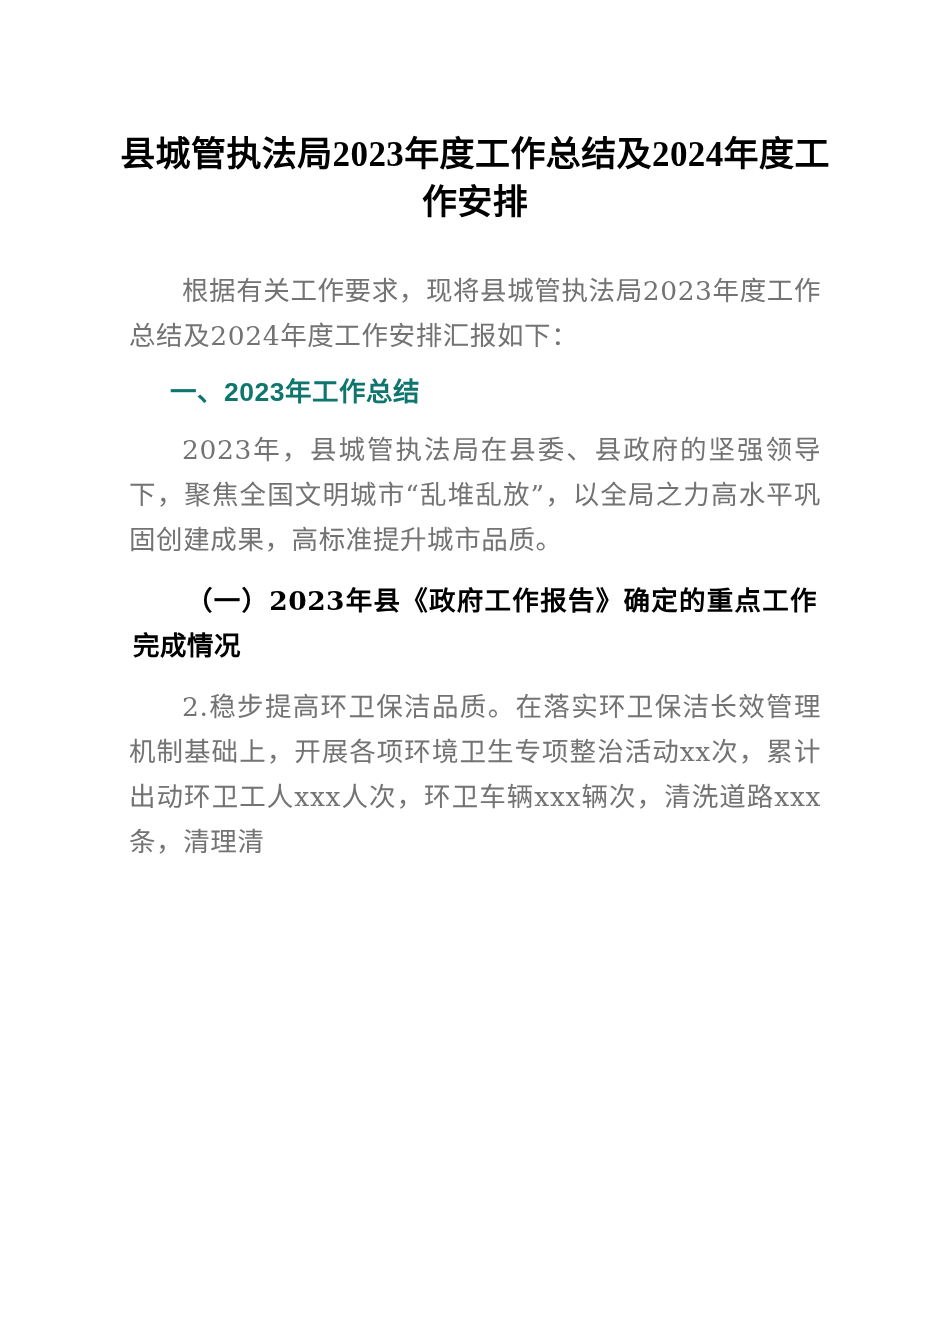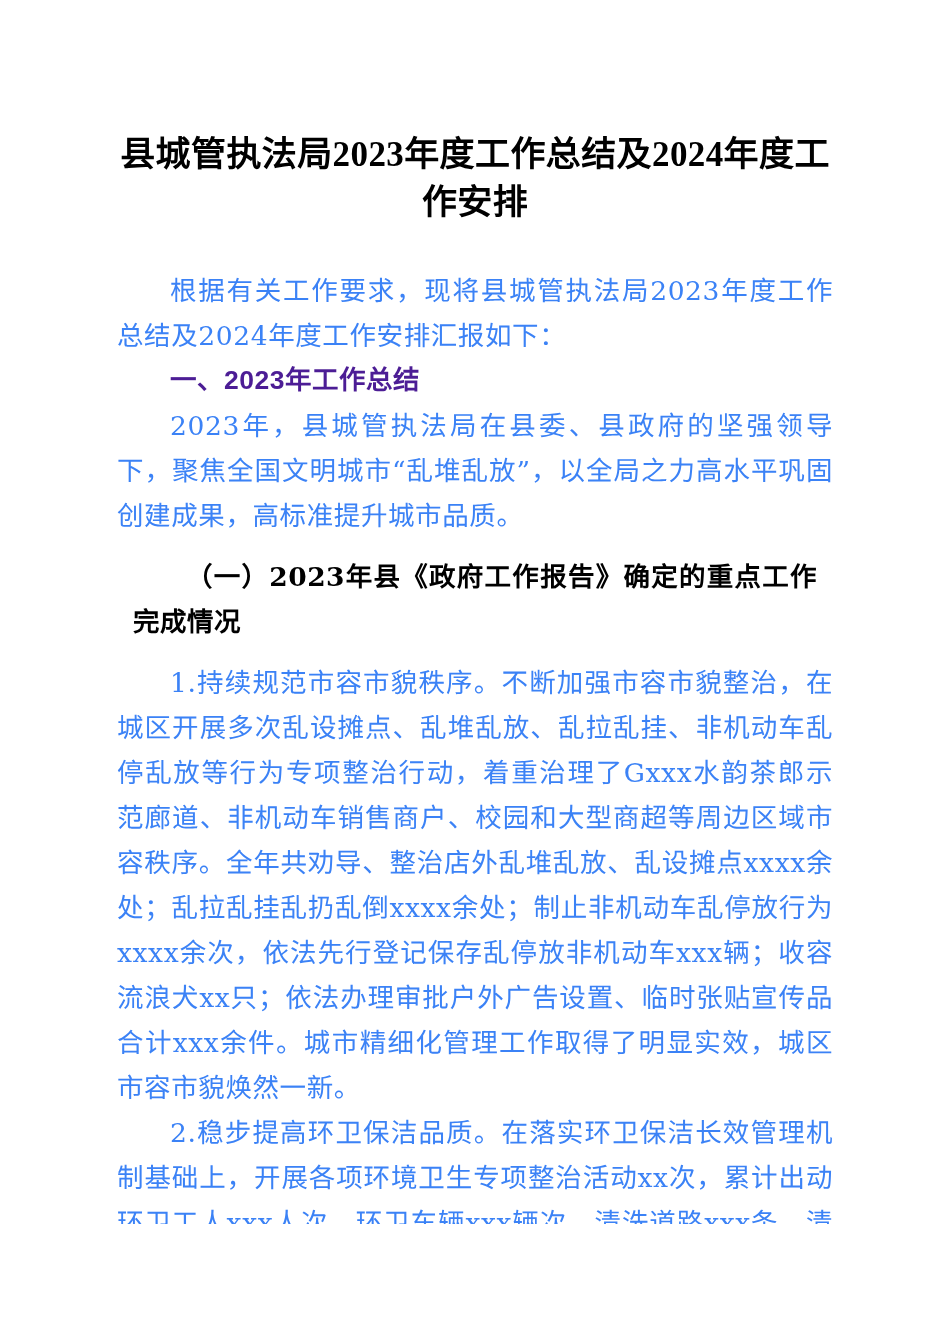--- a/index.html
+++ b/index.html
@@ -38,41 +38,41 @@
     padding-top: 131px;
     letter-spacing: 0.4px;
     word-break: break-all;
   }
 
   
   .para {
     font-family: "DejaVu Serif", "Liberation Serif", serif;
     font-size: 26.5px;
     line-height: 45px;
-    color: #3b82f6;
-    margin: 0;
+    color: #737373;
+    margin: 12px;
     text-align: justify;
     text-justify: inter-ideograph;
     text-indent: 2em;
     letter-spacing: 0.6px;
     word-break: break-all;
     font-weight: 350;
   }
 
   .para.first-para {
     margin-top: 41px;
   }
 
   
   .heading-1 {
     font-family: "Liberation Sans", "DejaVu Sans", sans-serif;
     font-size: 26.5px;
     line-height: 45px;
     font-weight: bold;
-    color: #4c1d95;
+    color: #0f766e;
     margin: 0;
     text-indent: 2em;
     letter-spacing: 0.5px;
     word-break: break-all;
   }
 
   
   .heading-2 {
     font-family: "DejaVu Serif", "Liberation Serif", serif;
     font-size: 26.5px;
@@ -106,19 +106,18 @@
     </h1>
 
     <p class="para first-para">根据有关工作要求，现将县城管执法局2023年度工作总结及2024年度工作安排汇报如下：</p>
 
     <h2 class="heading-1">一、2023年工作总结</h2>
 
     <p class="para">2023年，县城管执法局在县委、县政府的坚强领导下，聚焦全国文明城市“乱堆乱放”，以全局之力高水平巩固创建成果，高标准提升城市品质。</p>
 
     <h3 class="heading-2">（一）2023年县《政府工作报告》确定的重点工作完成情况</h3>
 
-    <p class="para item">1.持续规范市容市貌秩序。不断加强市容市貌整治，在城区开展多次乱设摊点、乱堆乱放、乱拉乱挂、非机动车乱停乱放等行为专项整治行动，着重治理了Gxxx水韵茶郎示范廊道、非机动车销售商户、校园和大型商超等周边区域市容秩序。全年共劝导、整治店外乱堆乱放、乱设摊点xxxx余处；乱拉乱挂乱扔乱倒xxxx余处；制止非机动车乱停放行为xxxx余次，依法先行登记保存乱停放非机动车xxx辆；收容流浪犬xx只；依法办理审批户外广告设置、临时张贴宣传品合计xxx余件。城市精细化管理工作取得了明显实效，城区市容市貌焕然一新。</p>
 
     <p class="para item">2.稳步提高环卫保洁品质。在落实环卫保洁长效管理机制基础上，开展各项环境卫生专项整治活动xx次，累计出动环卫工人xxx人次，环卫车辆xxx辆次，清洗道路xxx条，清理清</p>
 
     <div class="page-tail"></div>
   </div>
 </div>
 
 </body></html>

